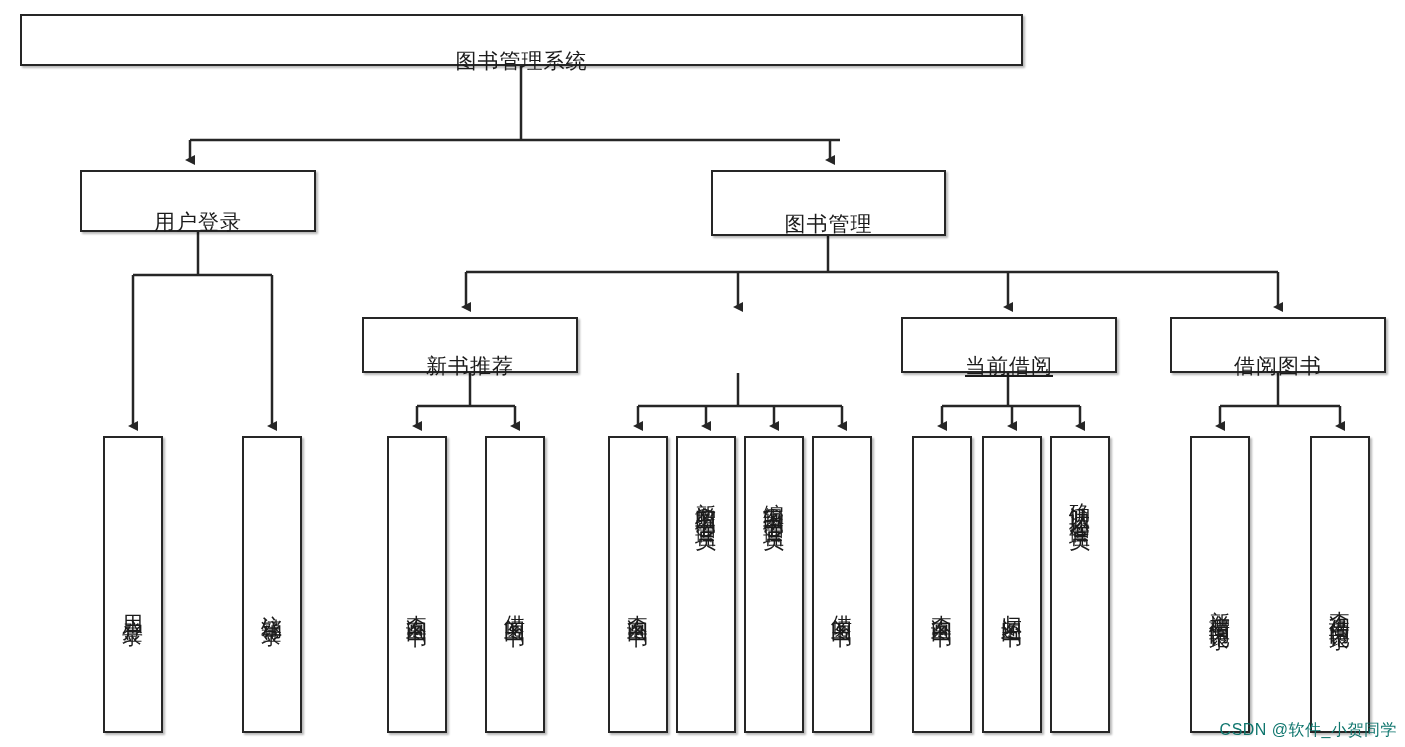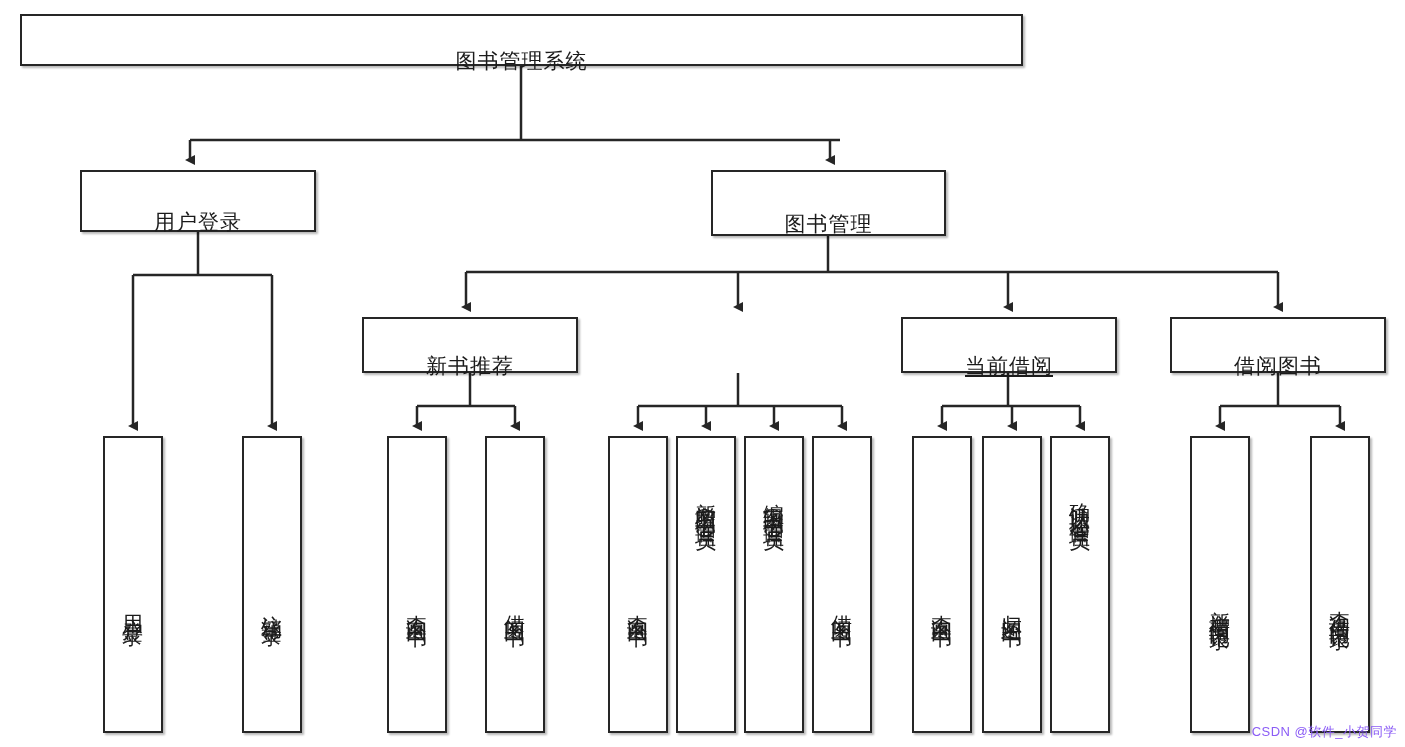--- a/index.html
+++ b/index.html
@@ -56,22 +56,22 @@
     line-height: 1;
     white-space: nowrap;
   }
   .node.vertical.top-aligned {
     align-items: flex-start;
   }
   .watermark {
     position: absolute;
     right: 8px;
     bottom: 6px;
-    font-size: 13px;
-    color: #8b5cf6;
+    font-size: 16px;
+    color: #0f766e;
     white-space: nowrap;
     letter-spacing: 0.5px;
     margin-left: 48px;
   }
 </style>
 </head>
 <body>
 
 <div id="canvas">
 

